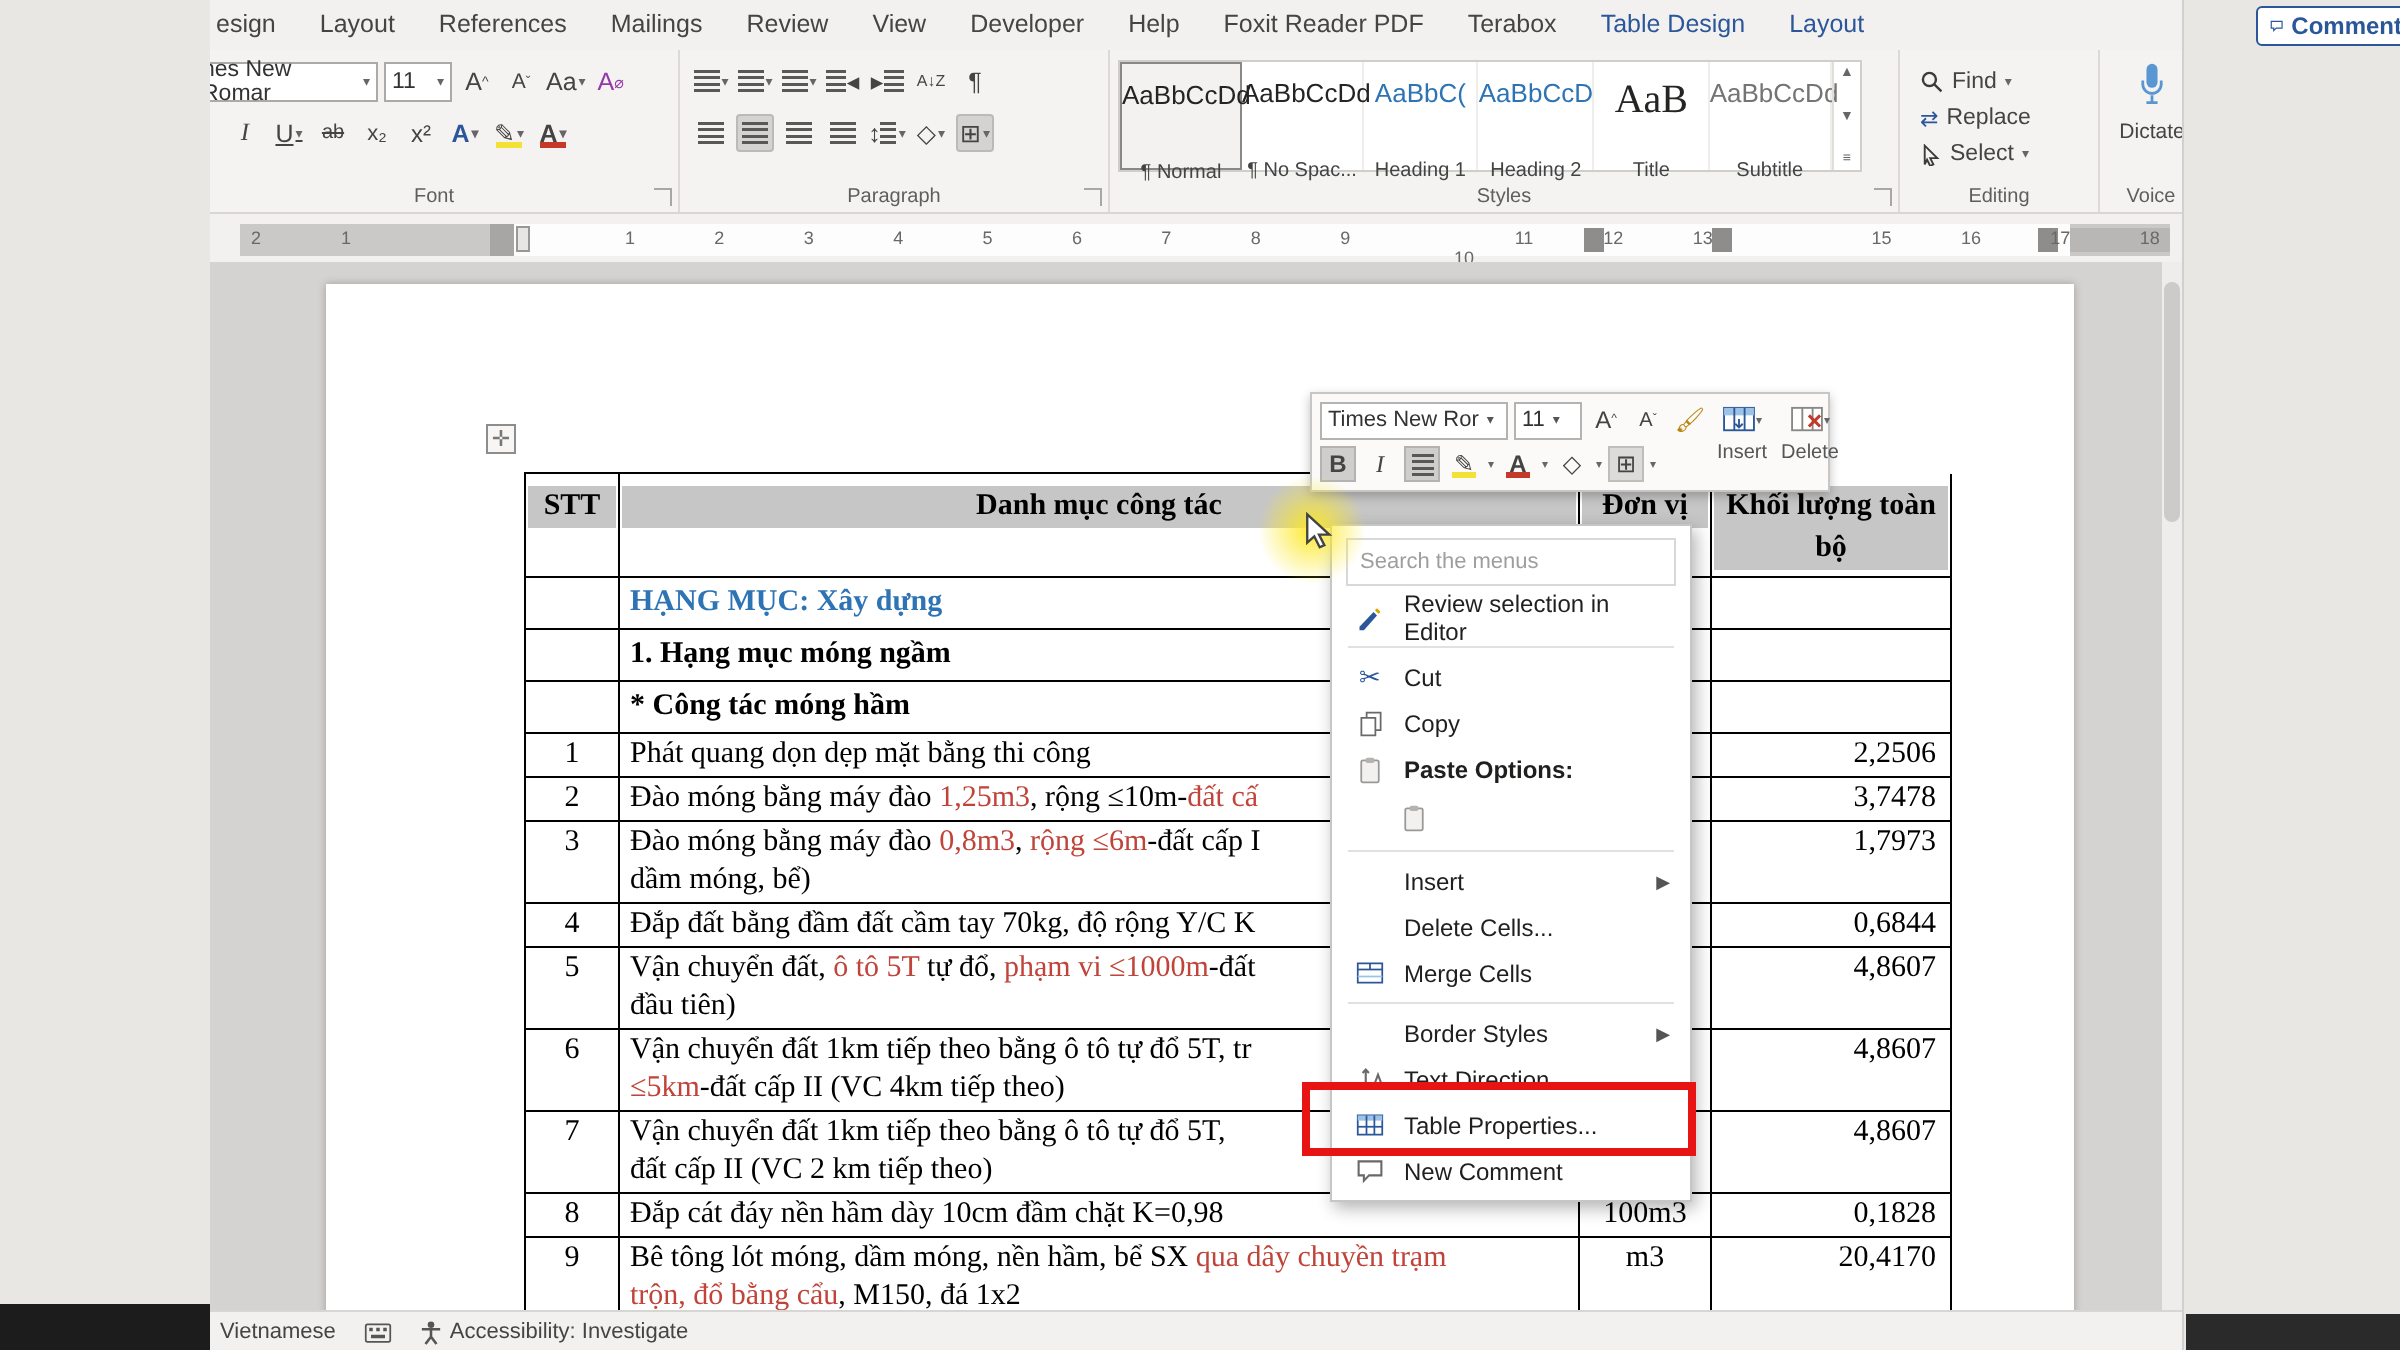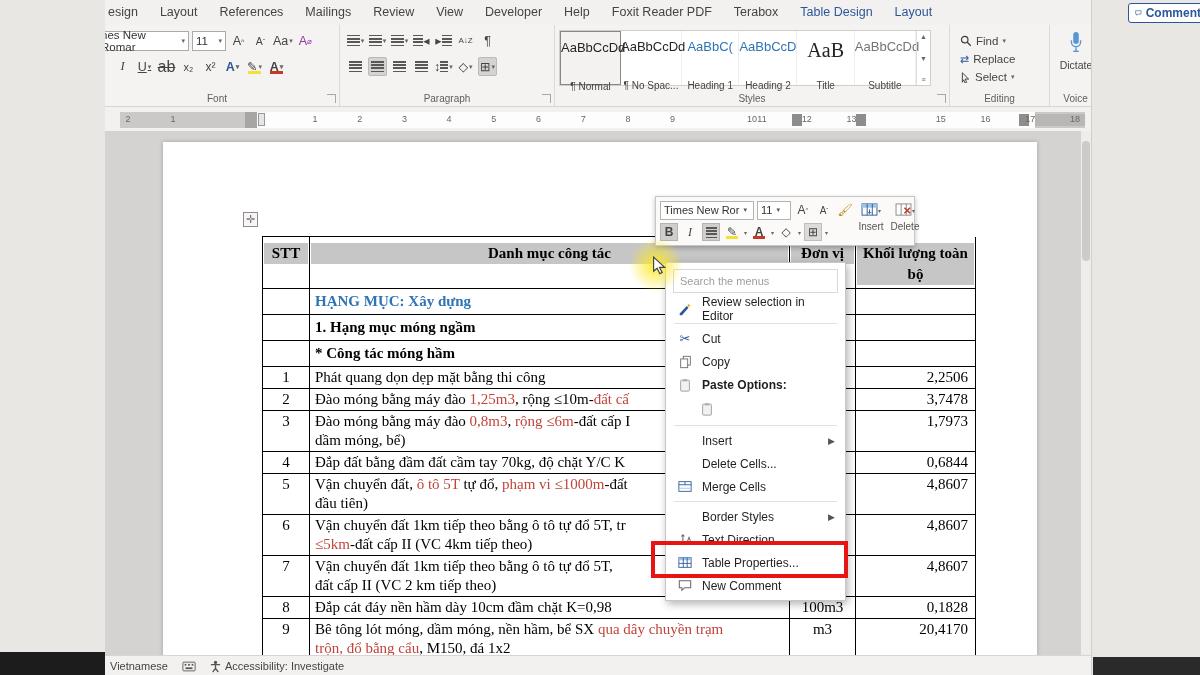--- a/index.html
+++ b/index.html
@@ -164,21 +164,21 @@
         <div class="rrow" style="top:32px;left:-4px;">
           <span class="ic" style="font-weight:bold;">
               <span>B</span>
             </span>
           <span class="ic serif" style="font-style:italic;">
               <span>I</span>
             </span>
           <span class="ic dd" style="text-decoration:underline;">
               <span>U</span>
             </span>
-          <span class="ic" style="text-decoration:line-through;font-size:16px;align-items:center;">
+          <span class="ic" style="text-decoration:line-through;font-size:10px;align-items:center;">
               <span>ab</span>
             </span>
           <span class="ic" style="font-size:11px;">
               <span>x₂</span>
             </span>
           <span class="ic" style="font-size:12px;">
               <span>x²</span>
             </span>
           <span class="ic dd" style="color:#2b579a;font-weight:bold;">
               <span>A</span>
@@ -323,21 +323,21 @@
           <span class="rnum" style="left: 53px;">1</span>
           <span class="rnum" style="left: 195px;">1</span>
           <span class="rnum" style="left: 239.7px;">2</span>
           <span class="rnum" style="left: 284.4px;">3</span>
           <span class="rnum" style="left: 329.1px;">4</span>
           <span class="rnum" style="left: 373.8px;">5</span>
           <span class="rnum" style="left: 418.5px;">6</span>
           <span class="rnum" style="left: 463.2px;">7</span>
           <span class="rnum" style="left: 507.9px;">8</span>
           <span class="rnum" style="left: 552.6px;">9</span>
-          <span class="rnum" style="left: 632px;">10</span>
+          <span class="rnum" style="left: 612px; margin-top: 10px;">10</span>
           <span class="rnum" style="left: 642px;">11</span>
           <span class="rnum" style="left: 686.7px;">12</span>
           <span class="rnum" style="left: 731.4px;">13</span>
           <span class="rnum" style="left: 820.8px;">15</span>
           <span class="rnum" style="left: 865.5px;">16</span>
           <span class="rnum" style="left: 910.2px;">17</span>
           <span class="rnum" style="left: 954.9px;">18</span>
         </div>
     </div>
 
@@ -399,21 +399,21 @@
                 <div class="tc">
                   <div style="white-space: nowrap;"><span>Đào móng bằng máy đào </span><span class="red">0,8m3</span><span>, </span><span class="red">rộng ≤6m</span><span>-đất cấp I</span></div>
                   <div style="white-space: nowrap;"><span>dầm móng, bể)</span></div>
                 </div>
                 <div class="tc unit"></div>
                 <div class="tc qty">1,7973</div>
               </div>
               <div class="trow">
                 <div class="tc no">4</div>
                 <div class="tc">
-                  <div style="white-space: nowrap;"><span>Đắp đất bằng đầm đất cầm tay 70kg, độ chặt Y/C K</span></div>
+                  <div style="white-space: nowrap;"><span>Đắp đất bằng đầm đất cầm tay 70kg, độ rộng Y/C K</span></div>
                 </div>
                 <div class="tc unit"></div>
                 <div class="tc qty">0,6844</div>
               </div>
               <div class="trow">
                 <div class="tc no">5</div>
                 <div class="tc">
                   <div style="white-space: nowrap;"><span>Vận chuyển đất, </span><span class="red">ô tô 5T</span><span> tự đổ, </span><span class="red">phạm vi ≤1000m</span><span>-đất</span></div>
                   <div style="white-space: nowrap;"><span>đầu tiên)</span></div>
                 </div>

